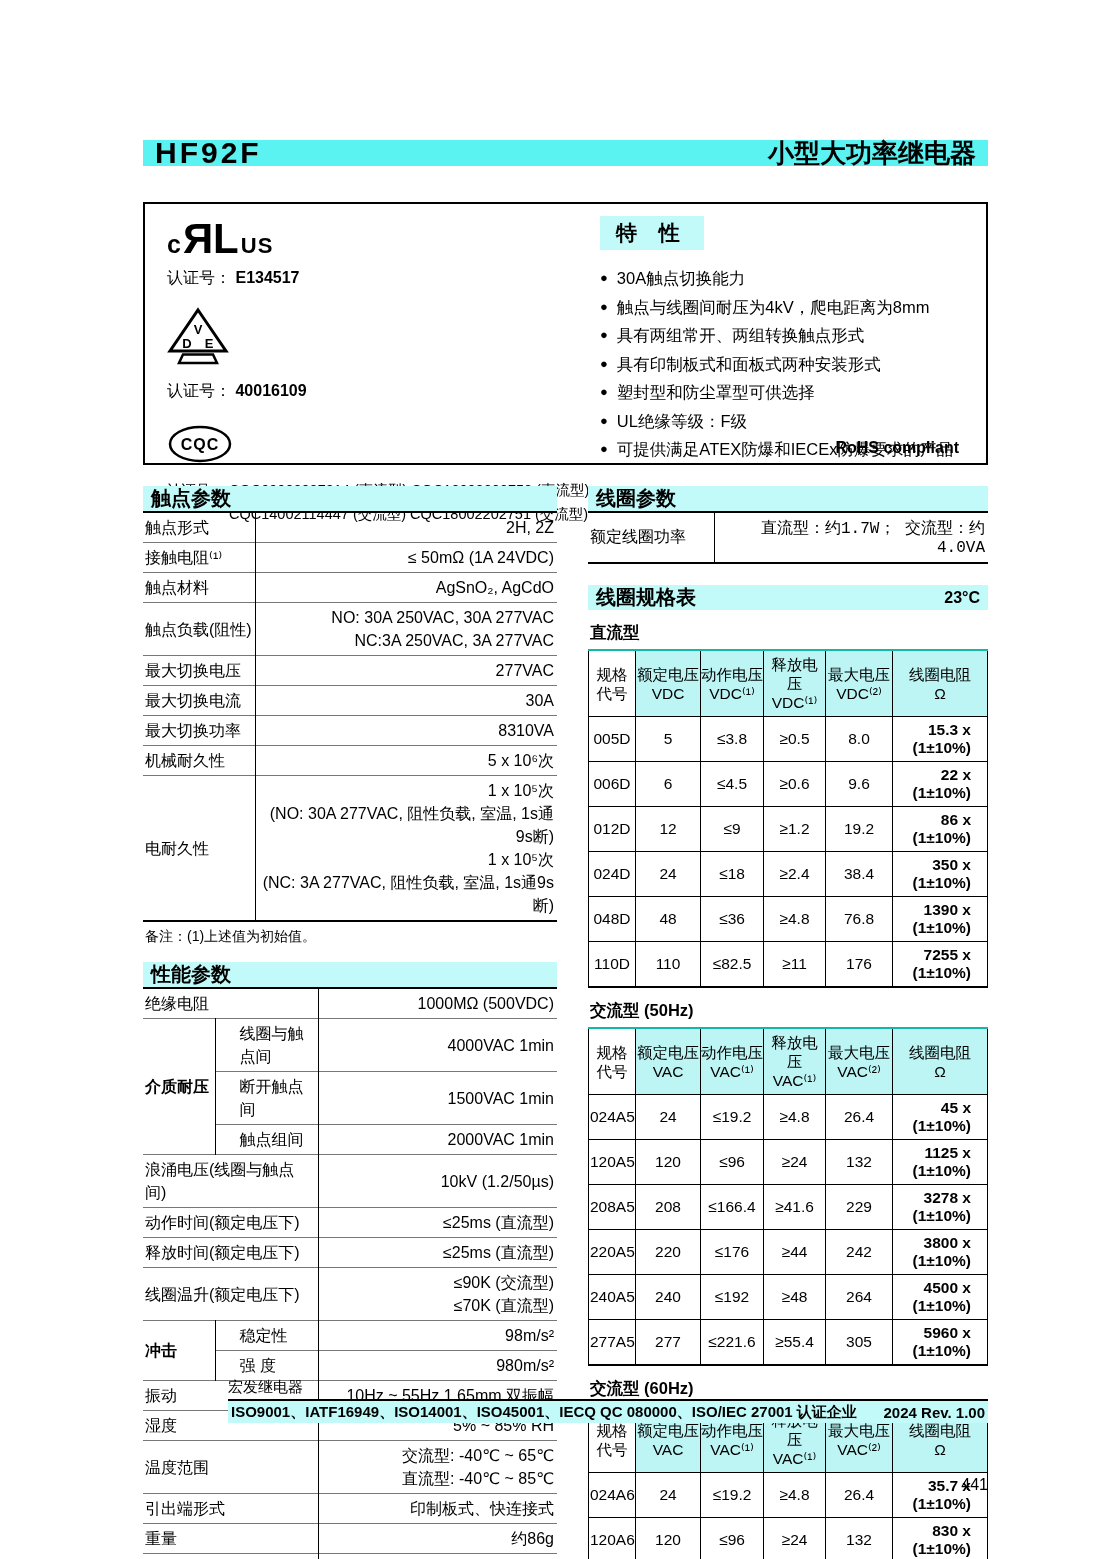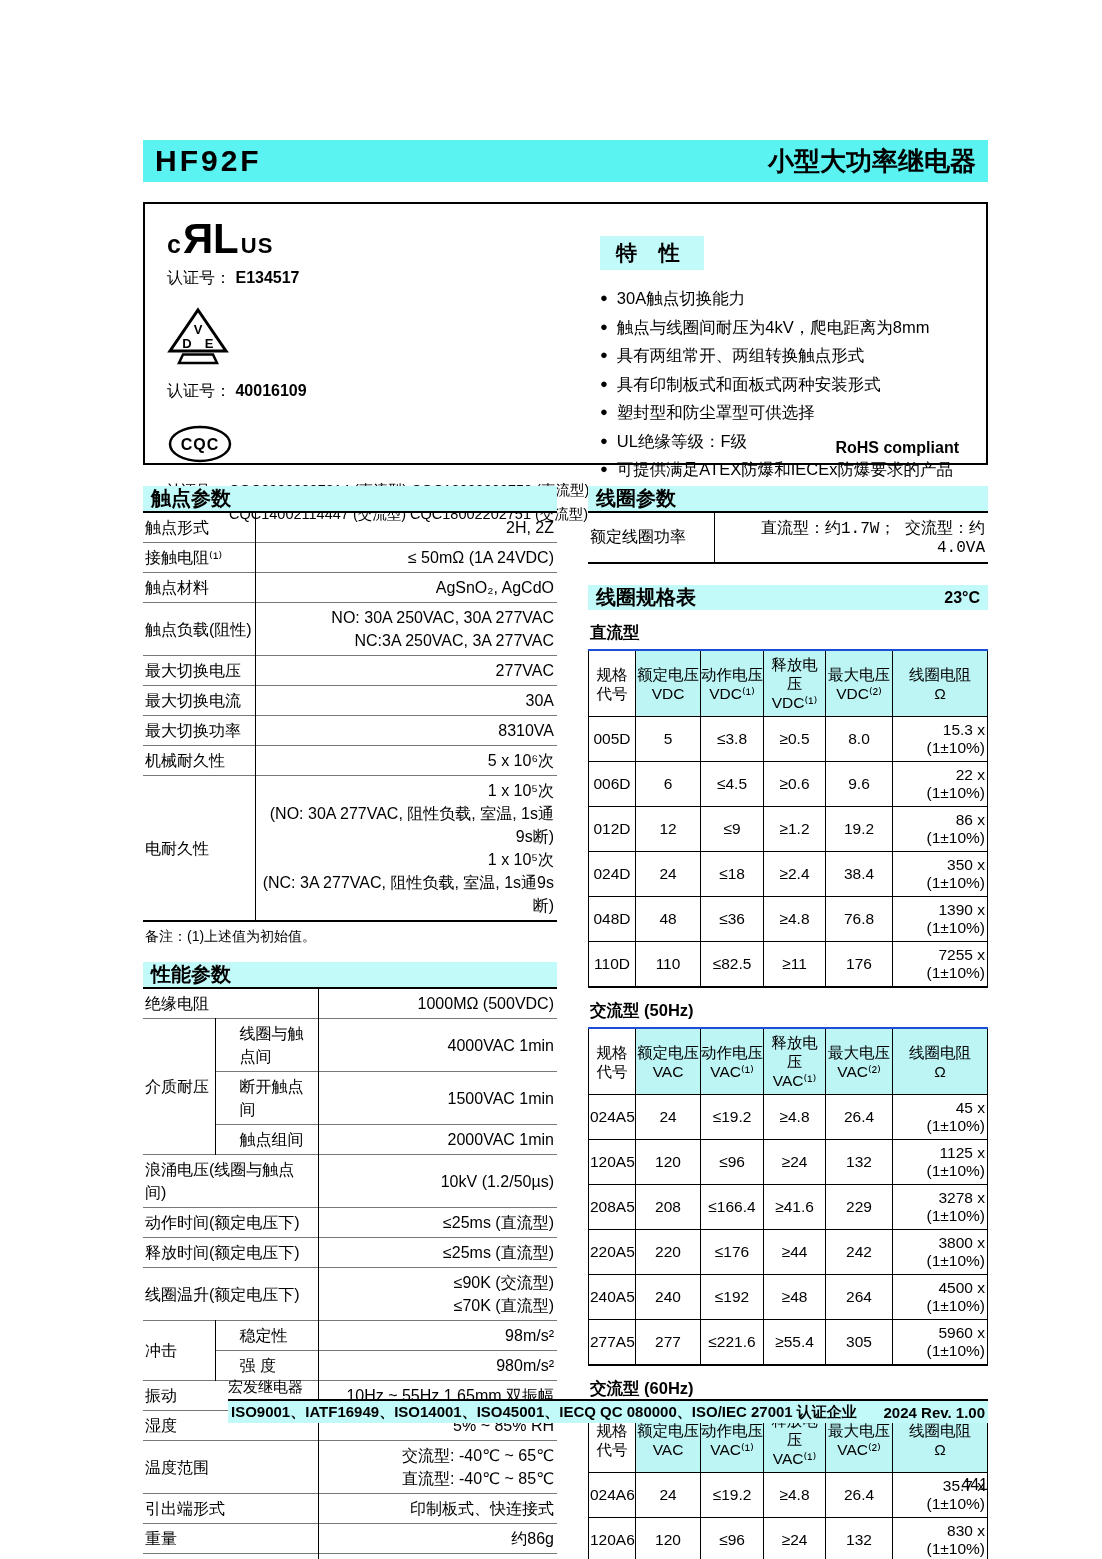--- a/index.html
+++ b/index.html
@@ -1,40 +1,40 @@
 <!DOCTYPE html>
 <html><head>
 <meta charset="utf-8">
 <style>
   * { margin:0; padding:0; box-sizing:border-box; }
   body { background:#e8e8e8; font-family:"Liberation Sans","DejaVu Sans",sans-serif; color:#000; }
   .page { position:relative; width:1102px; height:1559px; background:#fff; margin:0 auto; overflow:hidden; }
 
   
-  .titlebar { position:absolute; left:143px; top:140px; width:845px; height:42px;
+  .titlebar { position:absolute; left:143px; top:140px; width:845px; height:26px;
     background:#5BF2F2; display:flex; justify-content:space-between; align-items:center; padding:0 12px; }
   .model { font-size:30px; font-weight:bold; letter-spacing:3px; }
   .product { font-size:26px; font-weight:600; }
 
   
   .certbox { position:absolute; left:143px; top:202px; width:845px; height:263px;
     border:2px solid #000; display:flex; }
   .cert-left { width:445px; padding:14px 0 0 22px; position:relative; }
   .ulmark { display:flex; align-items:flex-end; font-weight:bold; line-height:1; }
   .ul-c { font-size:25px; margin-bottom:3px; }
   .ul-rl { font-size:42px; margin:0 2px; }
   .ul-us { font-size:22px; margin-bottom:3px; letter-spacing:1px; }
   .certline { font-size:16px; margin:8px 0 14px; }
   .certline .num { font-weight:bold; }
   .vde-svg { margin-top:4px; }
   .cqc-svg { margin-top:8px; }
   .cqcline { display:flex; font-size:14.5px; margin-top:10px; line-height:24px; }
   .cqcline .lbl { white-space:nowrap; margin-right:4px; }
 
-  .cert-right { flex:1; padding:32px 14px 0 10px; position:relative; }
+  .cert-right { flex:1; padding:12px 14px 0 10px; position:relative; }
   .feat-title { display:inline-block; background:#C2FAFA; font-size:21px; font-weight:bold;
     padding:3px 16px; letter-spacing:8px; }
   .featlist { list-style:none; margin-top:14px; }
   .featlist li { font-size:16.5px; line-height:28.5px; display:flex; }
   .bullet { font-size:13px; margin-right:9px; line-height:28.5px; }
   .rohs { position:absolute; right:27px; bottom:6px; font-weight:bold; font-size:16px; }
 
   
   .cols { position:absolute; left:143px; top:486px; width:845px; display:flex; gap:31px; }
   .lcol { width:414px; } .rcol { width:400px; }
@@ -46,37 +46,37 @@
 
   table { border-collapse:collapse; width:100%; }
   .ptable { border-top:2.5px solid #000; border-bottom:2.5px solid #000; }
   .ptable td { font-size:16px; padding:3px 2px; vertical-align:middle; line-height:23px; }
   .ptable tr + tr td { border-top:1px solid #777; }
   .lab1, .lab2, .sub { border-right:1.5px solid #000; }
   .val { text-align:right; white-space:pre-line; padding-right:3px !important; }
   .note { font-size:14px; margin:6px 0 16px 2px; }
 
   .contact-table td.clab { width:112px; }
-  .perf-table td.lab1 { width:72px; }
+  .perf-table td.lab1 { width:72px;font-weight:bold; }
   .perf-table td.sub { width:103px; padding-left:24px; }
   .perf-table td.lab2 { width:175px; }
 
   .coil-table { border-top:2.5px solid #000; border-bottom:2.5px solid #000; }
   .coil-table td { font-size:16px; padding:5px 2px;font-family:Liberation Mono, monospace; }
   .coil-table .clab { width:126px; border-right:1.5px solid #000; }
 
   .subhead { font-size:16.5px; font-weight:bold; margin:12px 0 5px 2px; }
 
-  .spec { border-top:2px solid #1d4ed8; border-bottom:2px solid #000; table-layout:fixed; }
+  .spec { border-top:2px solid #14b8a6; border-bottom:2px solid #000; table-layout:fixed; }
   .spec th, .spec td { border:1px solid #000; }
   .spec th { background:#BDF5F5; font-weight:normal; font-size:15.5px; line-height:19px;
     white-space:pre-line; padding:4px 0; }
   .spec th.first { background:#fff; }
   .spec td { font-size:15.5px; text-align:center; padding:4px 1px; }
-  .spec td:last-child { text-align:right; padding-right:2px; }
+  .spec td:last-child { text-align:right; padding-right:16px;font-weight:bold; }
   .mt { margin-top:13px; }
 
   
   .company { position:absolute; left:228px; top:1378px; font-size:15px; }
   .isobar { position:absolute; left:228px; top:1399px; width:760px; height:24px;
     background:#C2FAFA; border-top:2px solid #000; display:flex; justify-content:space-between;
     align-items:center; font-size:15px; font-weight:bold; padding:0 3px; }
   .pageno { position:absolute; top:1476px; right:114px; font-size:16px; }
 </style>
 </head>

